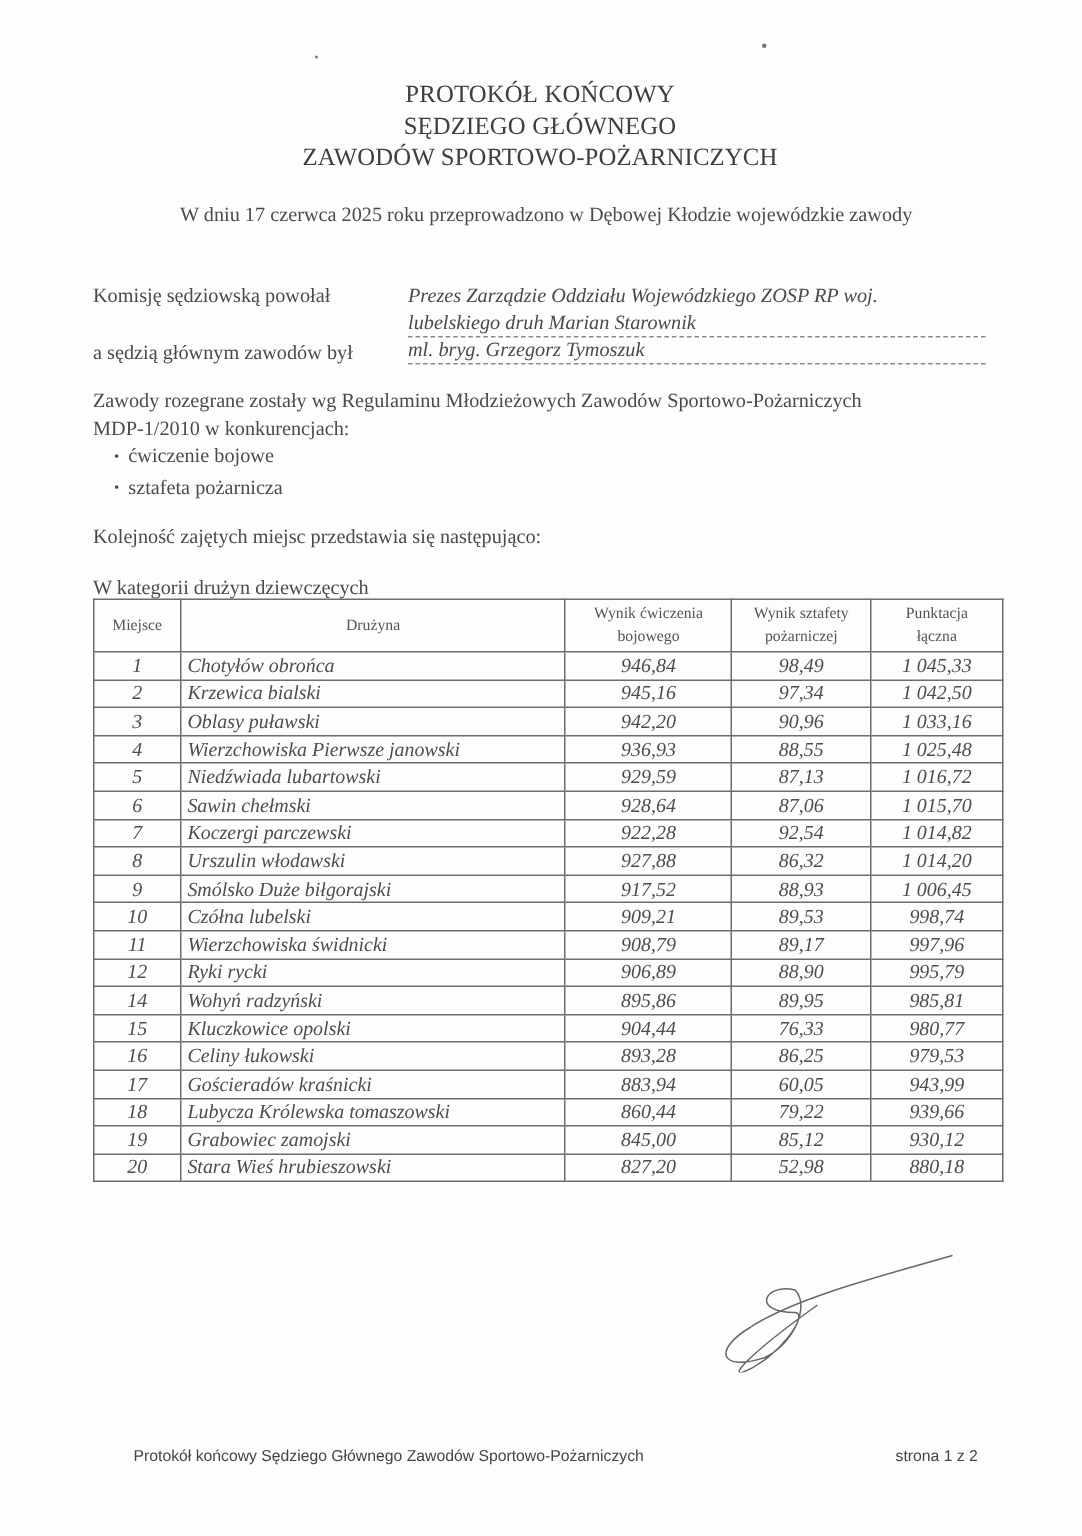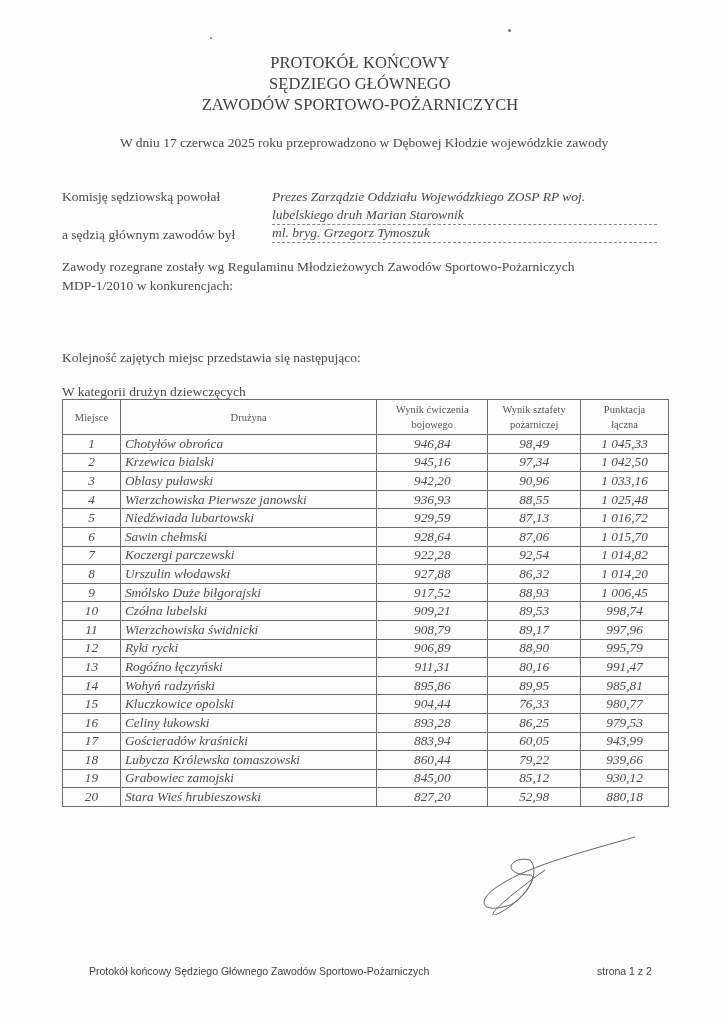--- a/index.html
+++ b/index.html
@@ -48,20 +48,24 @@
 
 <div class="row lbl" style="top:187px;">Komisję sędziowską powołał</div>
 <div class="row val" style="top:187px;">Prezes Zarządzie Oddziału Wojewódzkiego ZOSP RP woj.</div>
 <div class="row val dotted" style="top:205px;">lubelskiego druh Marian Starownik</div>
 <div class="row lbl" style="top:225px;">a sędzią głównym zawodów był</div>
 <div class="row val dotted" style="top:223px;">ml. bryg.  Grzegorz Tymoszuk</div>
 
 <div class="para">
   <div>Zawody rozegrane zostały wg Regulaminu Młodzieżowych Zawodów Sportowo-Pożarniczych</div>
   <div>MDP-1/2010 w konkurencjach:</div>
+  <ul>
+    <li>ćwiczenie bojowe</li>
+    <li>sztafeta pożarnicza</li>
+  </ul>
 </div>
 
 <div class="order">Kolejność zajętych miejsc przedstawia się następująco:</div>
 <div class="cat">W kategorii drużyn dziewczęcych</div>
 
 <table>
   <colgroup>
     <col style="width:58px">
       <col style="width:257px">
       <col style="width:111px">
@@ -156,27 +160,20 @@
         <td class="c">997,96</td>
       </tr>
       <tr>
         <td class="c">12</td>
         <td class="n">Ryki rycki</td>
         <td class="c">906,89</td>
         <td class="c">88,90</td>
         <td class="c">995,79</td>
       </tr>
       <tr>
-        <td class="c">13</td>
-        <td class="n">Rogóźno łęczyński</td>
-        <td class="c">911,31</td>
-        <td class="c">80,16</td>
-        <td class="c">991,47</td>
-      </tr>
-      <tr>
         <td class="c">14</td>
         <td class="n">Wohyń radzyński</td>
         <td class="c">895,86</td>
         <td class="c">89,95</td>
         <td class="c">985,81</td>
       </tr>
       <tr>
         <td class="c">15</td>
         <td class="n">Kluczkowice opolski</td>
         <td class="c">904,44</td>

